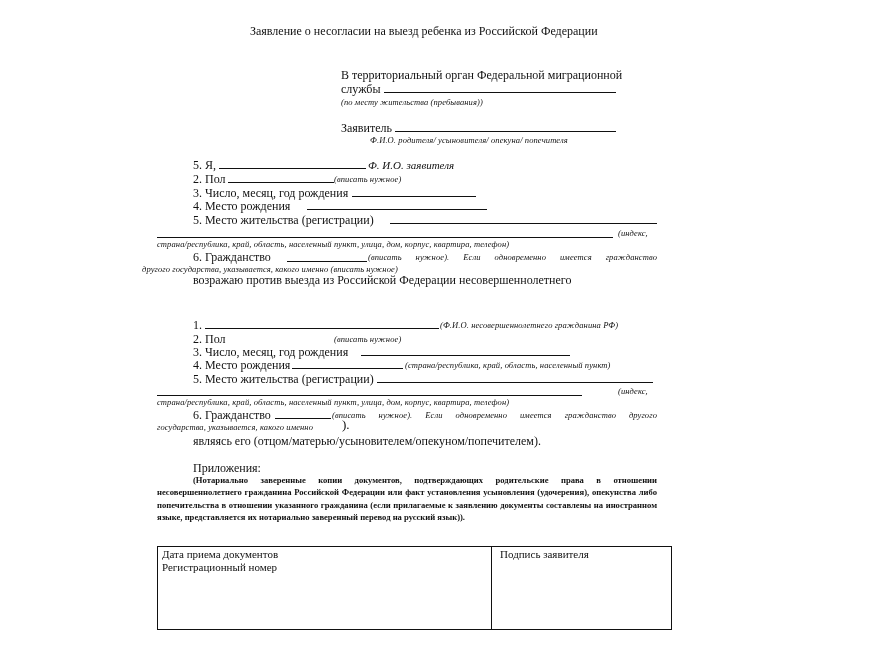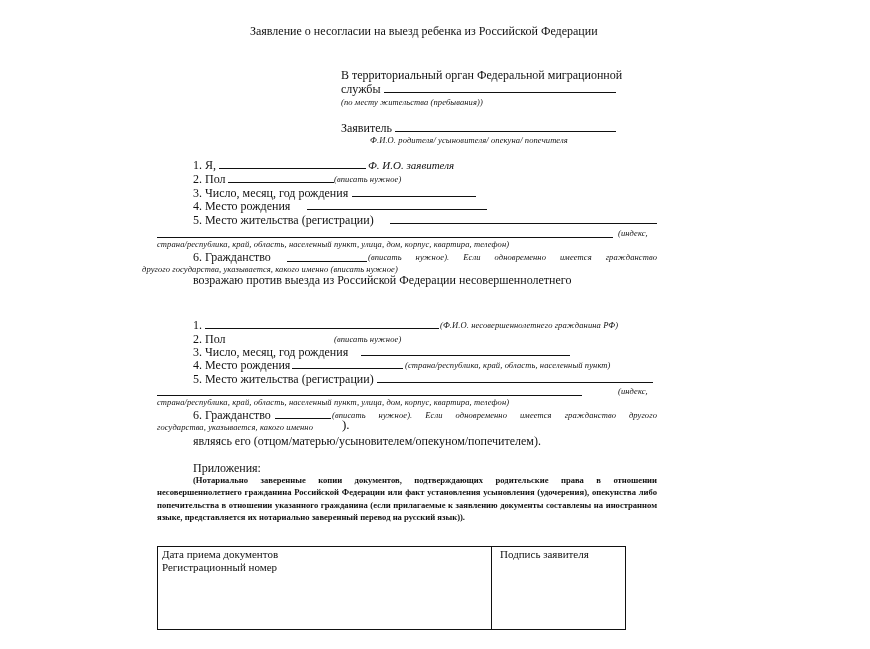--- a/index.html
+++ b/index.html
@@ -4,39 +4,39 @@
 <style>
   html, body { margin: 0; padding: 0; background: #ffffff; }
   body { width: 870px; height: 649px; position: relative; overflow: hidden;
          font-family: "Liberation Serif", "DejaVu Serif", serif; color: #111; }
   .abs { position: absolute; white-space: nowrap; }
   .t { font-size: 12px; line-height: 14px; }
   .it { font-style: italic; font-size: 8.5px; line-height: 11px; letter-spacing: 0.1px; }
   .line { position: absolute; border-bottom: 1px solid #111; height: 0; }
   .para { position: absolute; font-size: 8.6px; line-height: 12.4px; text-align: justify; text-align-last: left; }
   .para-b { font-weight: bold; }
-  table.reg { position: absolute; left: 157px; top: 546px; width: 469px; height: 84px;
+  table.reg { position: absolute; left: 157px; top: 546px; width: 515px; height: 84px;
               border-collapse: collapse; font-size: 11px; }
   table.reg td { border: 1px solid #111; vertical-align: top; padding: 1px 4px; line-height: 13px; }
 </style>
 </head>
 <body>
 
 <div class="abs t" style="left:250px; top:24px;">Заявление о несогласии на выезд ребенка из Российской Федерации</div>
 
 <div class="abs t" style="left:341px; top:68px;">В территориальный орган Федеральной миграционной</div>
 <div class="abs t" style="left:341px; top:82px;">службы</div>
 <div class="line" style="left:384px; top:92px; width:232px;"></div>
 <div class="abs it" style="left:341px; top:97px;">(по месту жительства (пребывания))</div>
 
 <div class="abs t" style="left:341px; top:121px;">Заявитель</div>
 <div class="line" style="left:395px; top:131px; width:221px;"></div>
 <div class="abs it" style="left:370px; top:135px;">Ф.И.О. родителя/ усыновителя/ опекуна/ попечителя</div>
 
-<div class="abs t" style="left:193px; top:158px;">1. Я,</div>
+<div class="abs t" style="left:193px; top:158px;">5. Я,</div>
 <div class="line" style="left:219px; top:168px; width:147px;"></div>
 <div class="abs" style="left:368px; top:158px; font-style:italic; font-size:11px; line-height:14px;">Ф. И.О. заявителя</div>
 
 <div class="abs t" style="left:193px; top:172px;">2. Пол</div>
 <div class="line" style="left:228px; top:182px; width:106px;"></div>
 <div class="abs it" style="left:334px; top:174px;">(вписать нужное)</div>
 
 <div class="abs t" style="left:193px; top:186px;">3. Число, месяц, год рождения</div>
 <div class="line" style="left:352px; top:196px; width:124px;"></div>
 

